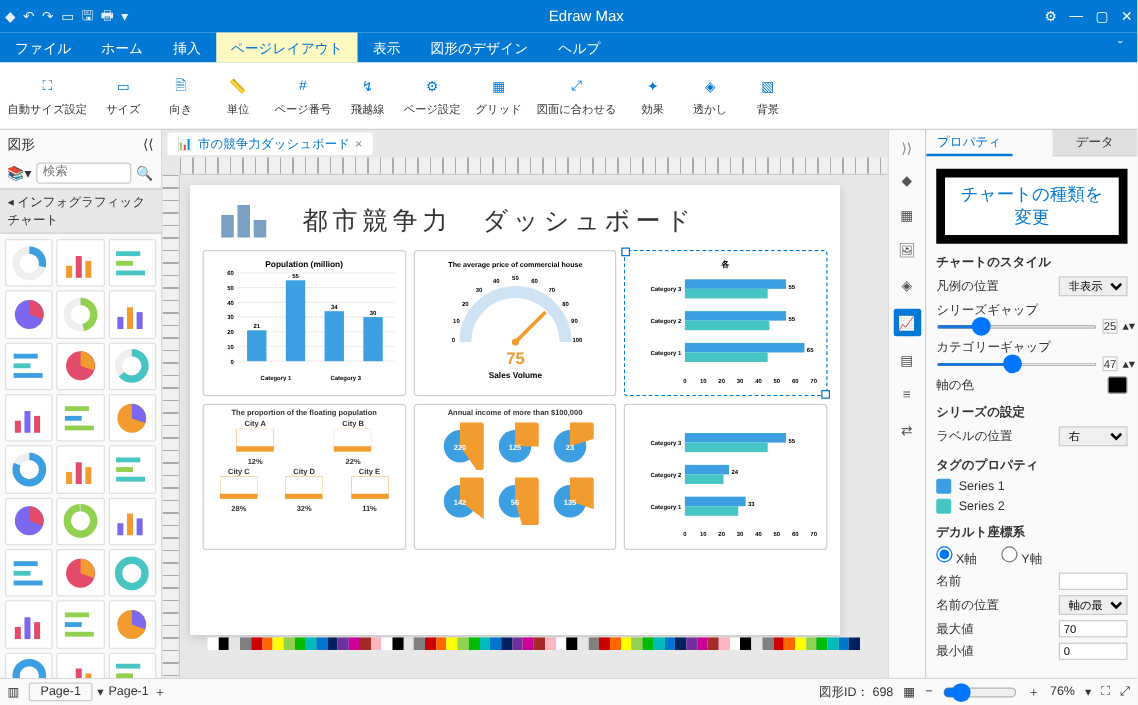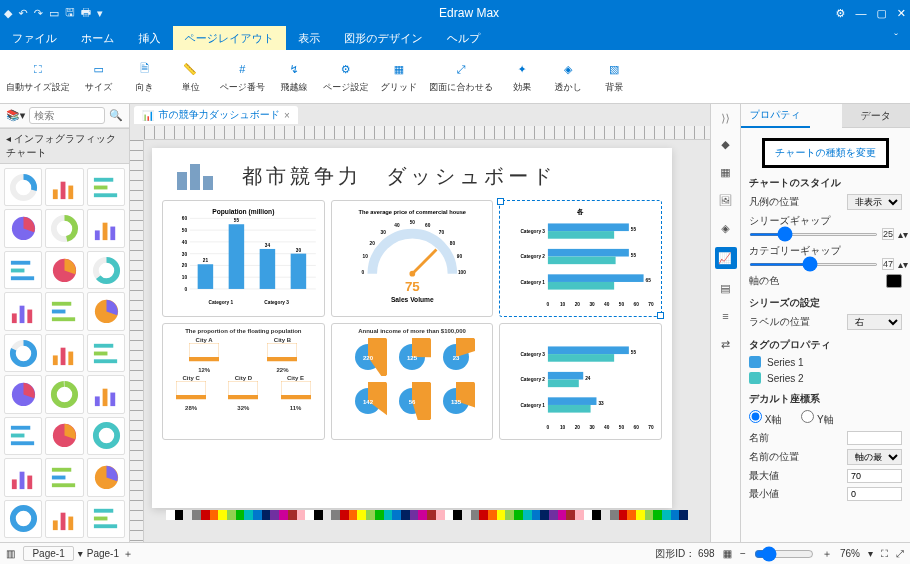--- a/index.html
+++ b/index.html
@@ -13,21 +13,21 @@
 .menubar .mtab { padding: 0 12px; display: flex; align-items: center; font-size: 11px; cursor: pointer; }
 .menubar .mtab.active { background: #fef9c3; color: #0078d4; }
 .ribbon { height: 54px; background: #fff; border-bottom: 1px solid #d0d0d0; display: flex; align-items: center; padding: 4px 6px; gap: 12px; }
 .ribbon .rbtn { display: flex; flex-direction: column; align-items: center; gap: 2px; cursor: pointer; min-width: 34px; }
 .ribbon .rbtn .ricon { width: 20px; height: 20px; display: flex; align-items: center; justify-content: center; color: #0078d4; }
 .ribbon .rbtn .rlabel { font-size: 9px; color: #333; }
 .workarea { display: flex; height: calc(564px - 26px - 24px - 54px - 22px); }
 .leftpanel { width: 130px; background: #fafafa; border-right: 1px solid #d0d0d0; display: flex; flex-direction: column; }
 .leftpanel .lp-head { padding: 4px 6px; font-size: 11px; color: #333; display: flex; justify-content: space-between; align-items: center; }
 .leftpanel .lp-search { display: flex; align-items: center; padding: 3px 6px; gap: 4px; border-bottom: 1px solid #e0e0e0; }
-.leftpanel .lp-search input { flex: 1; border: 1px solid #ccc; border-radius: 3px; font-size: 10px; padding: 2px 4px; width: 70px; }
+.leftpanel .lp-search input { flex: 1; border: 1px solid #ccc; border-radius: 3px; font-size: 10px; padding: 2px 4px; width: 70px; font-family: Liberation Mono, monospace; }
 .lp-cat { background: #e8e8e8; padding: 3px 6px; font-size: 10px; border-top: 1px solid #d0d0d0; border-bottom: 1px solid #d0d0d0; cursor: pointer; }
 .lp-gallery { flex: 1; overflow-y: auto; padding: 4px; display: grid; grid-template-columns: repeat(3, 1fr); gap: 3px; }
 .lp-gallery .thumb { aspect-ratio: 1; border: 1px solid #e0e0e0; border-radius: 2px; background: #fff; display: flex; align-items: center; justify-content: center; cursor: pointer; }
 .thumb svg { width: 85%; height: 85%; }
 .canvaswrap { flex: 1; display: flex; flex-direction: column; background: #e8e8e8; position: relative; }
 .doctab { height: 22px; display: flex; align-items: center; padding-left: 4px; }
 .doctab .tabitem { background: #fff; padding: 2px 8px; font-size: 10px; color: #0078d4; border-radius: 3px 3px 0 0; display: flex; align-items: center; gap: 4px; cursor: pointer; }
 .doctab .tabitem .close { color: #888; }
 .rulerh { height: 14px; background: #f0f0f0; border-bottom: 1px solid #ccc; margin-left: 14px; background-image: repeating-linear-gradient(to right, #aaa 0 1px, transparent 1px 10px); }
 .canvascont { flex: 1; display: flex; overflow: hidden; }
@@ -46,21 +46,21 @@
 .colorbar div { flex: 1; }
 .righttools { width: 30px; background: #fafafa; border-left: 1px solid #d0d0d0; display: flex; flex-direction: column; align-items: center; padding-top: 8px; gap: 10px; }
 .righttools .ticon { width: 18px; height: 18px; cursor: pointer; color: #555; display: flex; align-items: center; justify-content: center; }
 .righttools .ticon.active { background: #0078d4; color: #fff; border-radius: 2px; padding: 2px; width: 22px; height: 22px; }
 .rightpanel { width: 170px; background: #fafafa; border-left: 1px solid #d0d0d0; display: flex; flex-direction: column; font-size: 10px; overflow-y: auto; }
 .rp-tabs { display: flex; height: 24px; gap: 32px; }
 .rp-tabs .rptab { flex: 1; display: flex; align-items: center; justify-content: center; cursor: pointer; border-bottom: 1px solid #d0d0d0; }
 .rp-tabs .rptab.active { border-bottom: 2px solid #0078d4; color: #0078d4; }
 .rp-tabs .rptab.inactive { background: #e0e0e0; }
 .rp-body { padding: 6px 8px; }
-.rp-btn { display: block; margin: 4px auto 8px; padding: 5px 10px; border: 3px solid #000000; color: #0078d4; background: #fff; font-size: 10px; cursor: pointer; }
+.rp-btn { display: block; margin: 4px auto 8px; padding: 5px 10px; border: 7px solid #000000; color: #0078d4; background: #fff; font-size: 14px; cursor: pointer; }
 .rp-section { margin-bottom: 8px; }
 .rp-section .sec-title { font-weight: bold; margin-bottom: 4px; font-size: 10px; }
 .rp-row { display: flex; align-items: center; justify-content: space-between; margin-bottom: 4px; gap: 6px; }
 .rp-row select, .rp-row input[type=text] { border: 1px solid #ccc; font-size: 9px; padding: 1px 3px; width: 55px; }
 .rp-slider { display: flex; align-items: center; gap: 4px; margin-bottom: 4px; }
 .rp-slider input[type=range] { flex: 1; height: 3px; }
 .rp-slider .val { width: 30px; border: 1px solid #ccc; font-size: 9px; text-align: center; }
 .tag-swatch { width: 12px; height: 12px; border-radius: 2px; }
 .statusbar { height: 22px; background: #fafafa; border-top: 1px solid #d0d0d0; display: flex; align-items: center; padding: 0 6px; font-size: 10px; gap: 8px; }
 .statusbar .spacer { flex: 1; }
@@ -149,20 +149,24 @@
     </div>
   <div class="rbtn">
       <div class="ricon">▧</div>
       <div class="rlabel">背景</div>
     </div>
 </div>
 
 <div class="workarea">
 
   <div class="leftpanel">
+    <div class="lp-head">
+      <span>図形</span>
+      <span>⟨⟨</span>
+    </div>
     <div class="lp-search">
       <span>📚▾</span>
       <input type="text" placeholder="検索" style="">
       <span>🔍</span>
     </div>
     <div class="lp-cat">◂ <span>インフォグラフィックチャート</span></div>
     <div class="lp-gallery" id="gallery">
         <div class="thumb">
           <svg viewBox="0 0 32 32">
             <circle cx="16" cy="16" r="11" fill="none" stroke="#eee" stroke-width="6"></circle>

